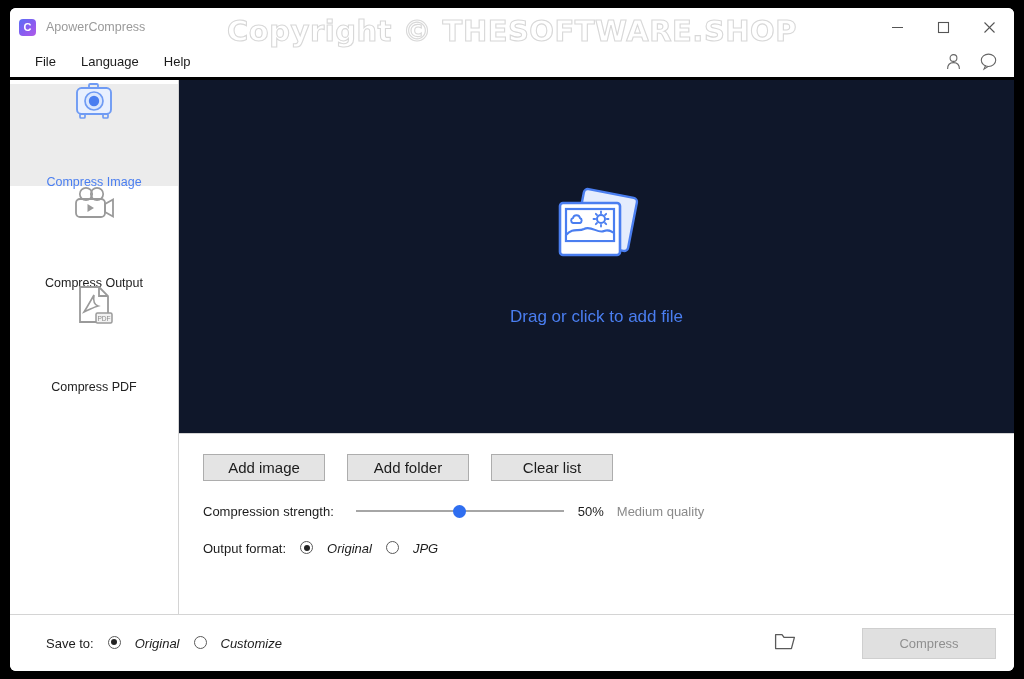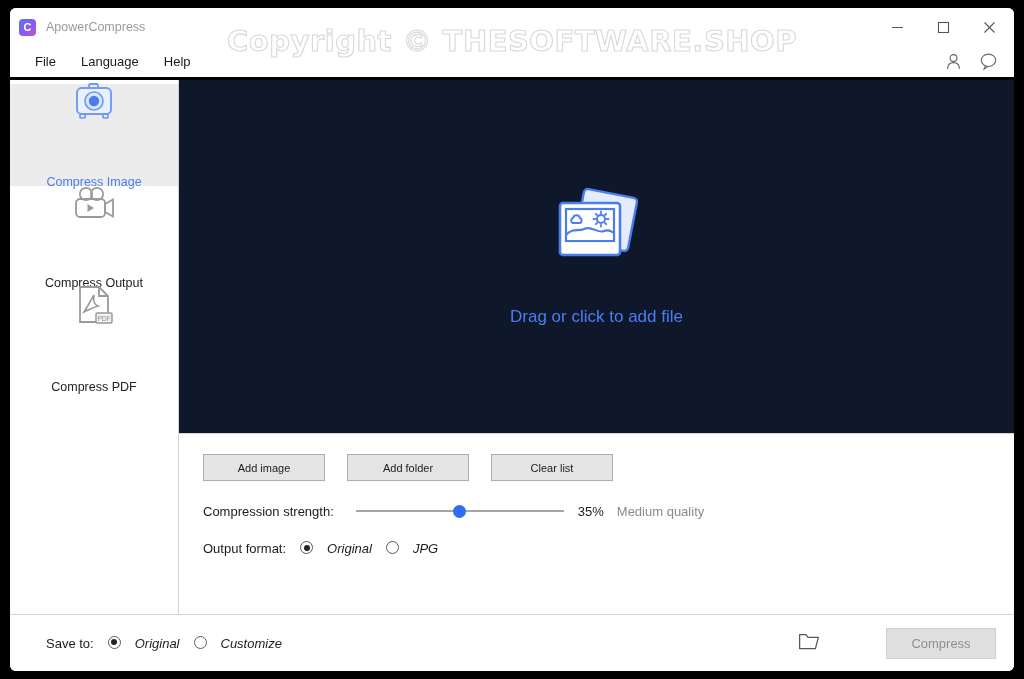--- a/index.html
+++ b/index.html
@@ -46,21 +46,21 @@
   .winbtn {
     width: 46px; height: 38px;
     display: flex; align-items: center; justify-content: center;
     color: #555555;
   }
   #win-controls { position: absolute; right: 2px; top: 0; display: flex; }
 
   
   #watermark {
     position: absolute;
-    left: 0; right: 0; top: 16px;
+    left: 0; right: 0; top: 6px;
     text-align: center;
     font-size: 29px;
     font-weight: bold;
     letter-spacing: 0.5px;
     color: transparent;
     -webkit-text-stroke: 1.1px #d8d8d8;
     pointer-events: none;
     white-space: nowrap;
     font-family: "DejaVu Sans", sans-serif;
   }
@@ -129,21 +129,21 @@
   #controls {
     flex: 0 0 180px;
     padding: 20px 0 0 24px;
     background: #ffffff;
   }
   #btnrow { display: flex; gap: 22px; }
   .pbtn {
     width: 122px; height: 27px;
     background: #e4e4e4;
     border: 1px solid #adadad;
-    font-size: 11px;
+    font-size: 15px;
     color: #1c1c1c;
     display: flex; align-items: center; justify-content: center;
     font-family: "Liberation Sans", sans-serif;
   }
   .ctrl-row { display: flex; align-items: center; margin-top: 22px; }
   .ctrl-label { font-size: 13px; color: #1c1c1c; }
   #slider-wrap {
     position: relative;
     width: 208px; height: 16px;
     margin-left: 22px;
@@ -178,21 +178,21 @@
     border-top: 1px solid #d4d4d4;
     display: flex;
     align-items: center;
     padding: 0 18px 0 36px;
     background: #ffffff;
   }
   #save-label { font-size: 13px; color: #1c1c1c; }
   #spacer { flex: 1; }
   #folder-icon { margin-right: 66px; }
   #compress-btn {
-    width: 110px; height: 31px;
+    width: 134px; height: 31px;
     background: #e0e0e0;
     border: 1px solid #cfcfcf;
     color: #8f8f8f;
     font-size: 13px;
     display: flex; align-items: center; justify-content: center;
   }
 </style>
 </head>
 <body>
 
@@ -323,21 +323,21 @@
             <div class="pbtn">Add folder</div>
             <div class="pbtn">Clear list</div>
           </div>
 
           <div class="ctrl-row">
             <span class="ctrl-label">Compression strength:</span>
             <div id="slider-wrap">
               <div id="slider-track"></div>
               <div id="slider-handle" style="left: 97.5px;"></div>
             </div>
-            <span id="pct">35%</span>
+            <span id="pct">50%</span>
             <span id="quality">Medium quality</span>
           </div>
 
           <div class="ctrl-row">
             <span class="ctrl-label">Output format:</span>
             <div class="radio-group">
               <span class="radio on"></span>
               <span class="rl">Original</span>
             </div>
             <div class="radio-group">

